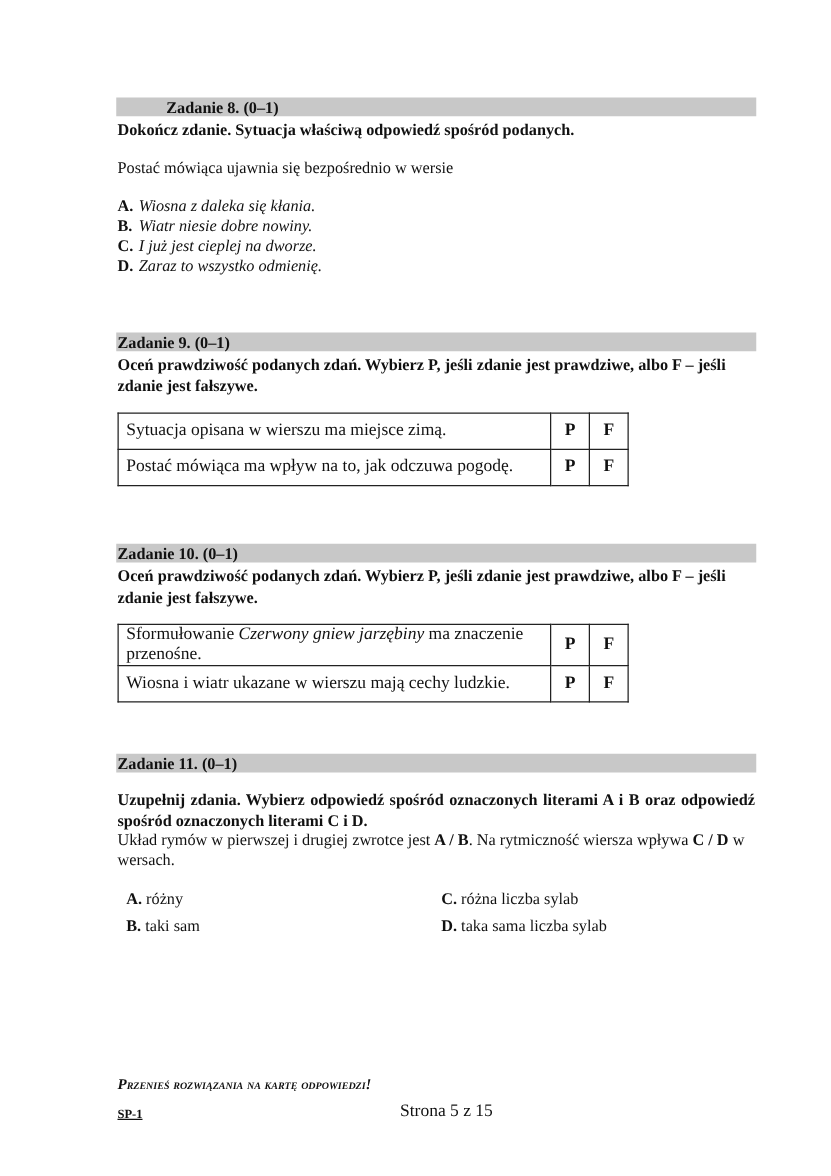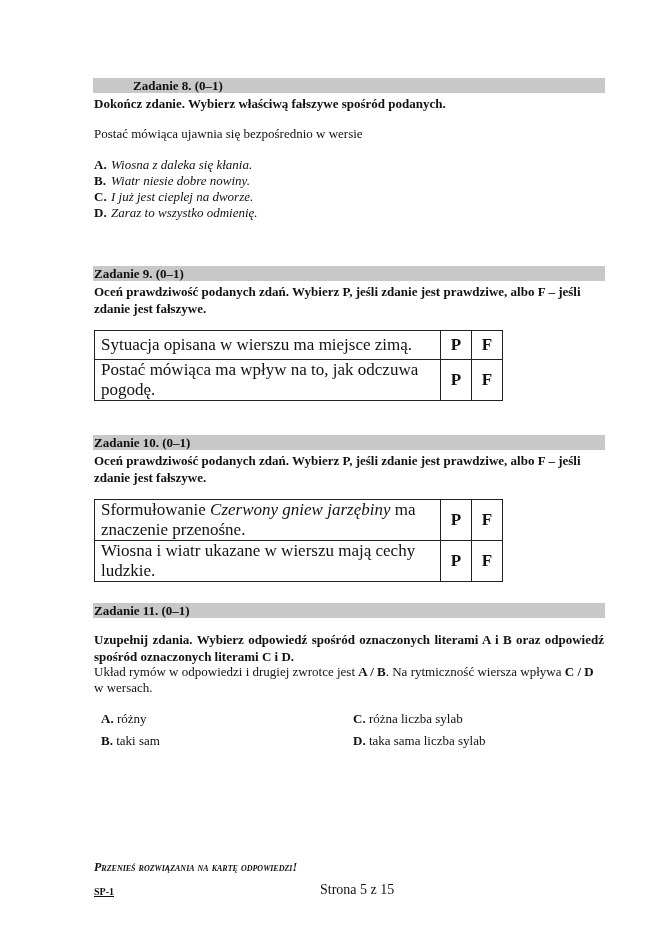--- a/index.html
+++ b/index.html
@@ -14,38 +14,38 @@
       padding-left: 1px; box-sizing: border-box;
     }
     .instr { position: absolute; left: 94px; width: 510px; font-weight: bold; font-size: 13px; line-height: 17px; }
     .instr.justify { text-align: justify; text-align-last: left; margin-top: 11px; }
     .body-text { position: absolute; left: 94px; font-size: 13px; line-height: 16px; }
     .opt { position: absolute; left: 94px; font-size: 13px; line-height: 16px; }
     .opt .letter { font-weight: bold; display: inline-block; width: 17px; }
     .opt .txt { font-style: italic; }
     table.pf {
       position: absolute; left: 94px; width: 409px; border-collapse: collapse;
-      font-size: 17px;
+      font-size: 14px;
     }
     table.pf td { border: 1.5px solid #222; height: 28px; padding: 0 6px; }
     table.pf td.stmt { text-align: left; }
     table.pf td.p, table.pf td.f { width: 18px; text-align: center; font-weight: bold; }
     .choice { position: absolute; font-size: 13px; line-height: 16px; }
     .choice b { font-weight: bold; }
     .footer-note { position: absolute; left: 94px; top: 860px; font-style: italic; font-weight: bold; font-size: 12px; }
     .footer-note .sc { font-variant: small-caps; }
     .footer-code { position: absolute; left: 94px; top: 886px; font-weight: bold; font-size: 10px; text-decoration: underline; }
     .footer-page { position: absolute; left: 320px; top: 882px; font-size: 14px; }
     i.it { font-style: italic; }
   </style>
 </head>
 <body>
 
 <div class="task-header" style="top:78px;padding-left:40px;">Zadanie 8. (0–1)</div>
-<div class="instr" style="top:95px;">Dokończ zdanie. Wybierz właściwą fałszywe spośród podanych.</div>
+<div class="instr" style="top:95px;">Dokończ zdanie. Sytuacja właściwą odpowiedź spośród podanych.</div>
 <div class="body-text" style="top:126px;">Postać mówiąca ujawnia się bezpośrednio w wersie</div>
 
 <div class="opt" style="top:157px;">
   <span class="letter">A.</span><span class="txt">Wiosna z daleka się kłania.</span>
 </div>
 <div class="opt" style="top:173px;">
   <span class="letter">B.</span><span class="txt">Wiatr niesie dobre nowiny.</span>
 </div>
 <div class="opt" style="top:189px;">
   <span class="letter">C.</span><span class="txt">I już jest cieplej na dworze.</span>
@@ -86,21 +86,21 @@
     <td class="stmt">Wiosna i wiatr ukazane w wierszu mają cechy ludzkie.</td>
     <td class="p">P</td>
     <td class="f">F</td>
   </tr>
 </tbody>
   </table>
 
 <div class="task-header" style="top:603px;">Zadanie 11. (0–1)</div>
 <div class="instr justify" style="top:620px;">Uzupełnij zdania. Wybierz odpowiedź spośród oznaczonych literami A i B oraz odpowiedź spośród oznaczonych literami C i D.</div>
 
-<div class="body-text" style="top:664px; width:510px;"><span>Układ rymów w odpowiedzi i drugiej zwrotce jest </span><b>A / B</b><span>. Na rytmiczność wiersza wpływa </span><b>C / D</b><span> w wersach.</span></div>
+<div class="body-text" style="top:664px; width:510px;"><span>Układ rymów w pierwszej i drugiej zwrotce jest </span><b>A / B</b><span>. Na rytmiczność wiersza wpływa </span><b>C / D</b><span> w wersach.</span></div>
 
 <div class="choice" style="left:101px; top:711px;"><b>A.</b> <span>różny</span></div>
 <div class="choice" style="left:101px; top:733px;"><b>B.</b> <span>taki sam</span></div>
 <div class="choice" style="left:353px; top:711px;"><b>C.</b> <span>różna liczba sylab</span></div>
 <div class="choice" style="left:353px; top:733px;"><b>D.</b> <span>taka sama liczba sylab</span></div>
 
 <div class="footer-note"><span class="sc">Przenieś rozwiązania na kartę odpowiedzi!</span></div>
 <div class="footer-code">SP-1</div>
 <div class="footer-page">Strona 5 z 15</div>
 

